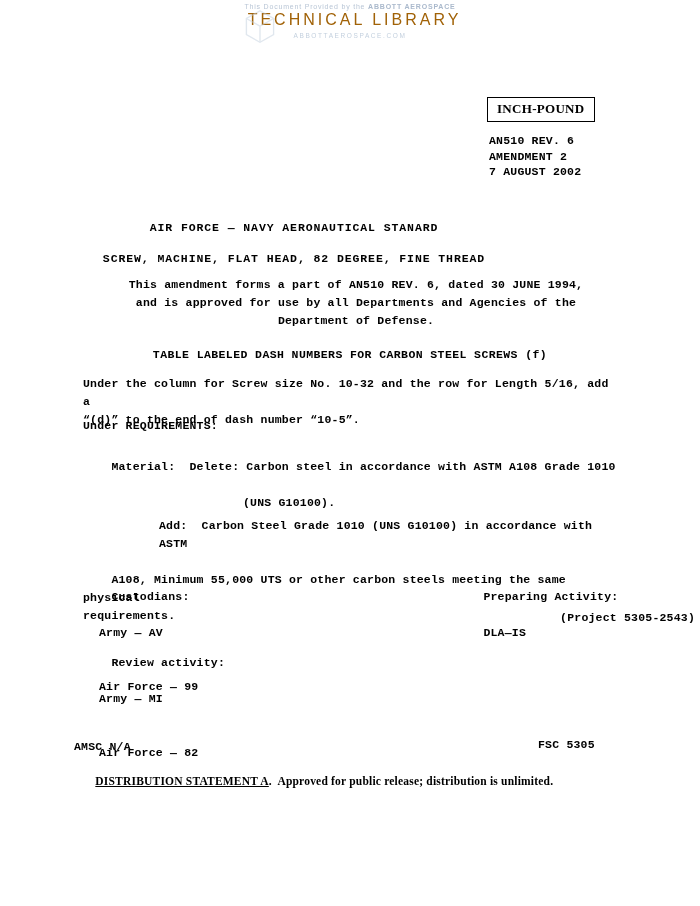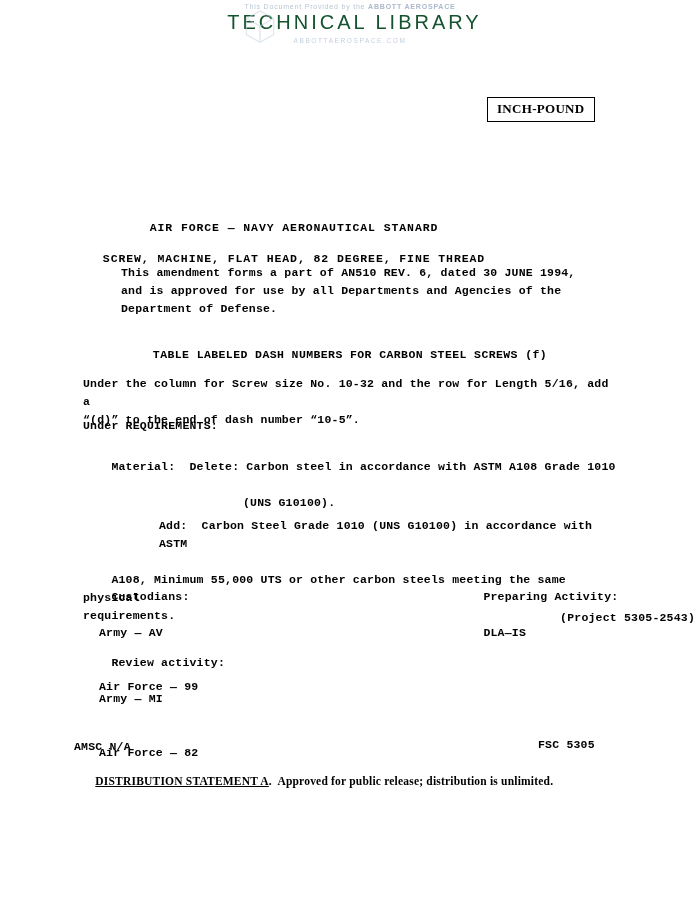--- a/index.html
+++ b/index.html
@@ -33,23 +33,23 @@
     letter-spacing: 0.8px;
     color: #b9c6d6;
     margin-top: 3px;
   }
   .wm-line1 .wm-strong {
     color: #aab9cc;
     font-weight: bold;
   }
   .wm-line2 {
     font-family: "Liberation Sans", sans-serif;
-    font-size: 20px;
+    font-size: 16px;
     letter-spacing: 3px;
-    color: #14532d;
+    color: #a16207;
     margin-top: 1px;
     padding-left: 9px;
   }
   .wm-line3 {
     font-family: "Liberation Sans", sans-serif;
     font-size: 6.5px;
     letter-spacing: 1.6px;
     color: #c3d0de;
     margin-top: 3px;
   }
@@ -111,23 +111,24 @@
     position: absolute;
     font-size: 11.5px;
     line-height: 18px;
     font-weight: bold;
     letter-spacing: 0.2px;
     white-space: pre-wrap;
   }
 
   .amend-para {
     left: 121px;
-    top: 264px;
+    top: 276px;
     width: 470px;
     text-indent: 0;
+    text-align: center;
   }
 
   .page-2 {
     position: absolute;
     left: 0;
     top: 327px;
     width: 700px;
     text-align: right;
     font-size: 8px;
     font-weight: bold;
@@ -235,20 +236,25 @@
     <span class="wm-strong">ABBOTT AEROSPACE</span>
   </div>
   <div class="wm-line2">TECHNICAL LIBRARY</div>
   <div class="wm-line3">ABBOTTAEROSPACE.COM</div>
 </div>
 
 <div class="page">
 
   <div class="inch-pound-box">INCH-POUND</div>
 
+  <div class="doc-ids">
+    <div>AN510 REV. 6</div>
+    <div>AMENDMENT 2</div>
+    <div>7 AUGUST 2002</div>
+  </div>
 
   <div class="title-block">
     <div class="t1">AIR FORCE — NAVY AERONAUTICAL STANARD</div>
     <div class="t2">SCREW, MACHINE, FLAT HEAD, 82 DEGREE, FINE THREAD</div>
   </div>
 
   <div class="para amend-para">This amendment forms a part of AN510 REV. 6, dated 30 JUNE 1994,
 and is approved for use by all Departments and Agencies of the
 Department of Defense.</div>
 

